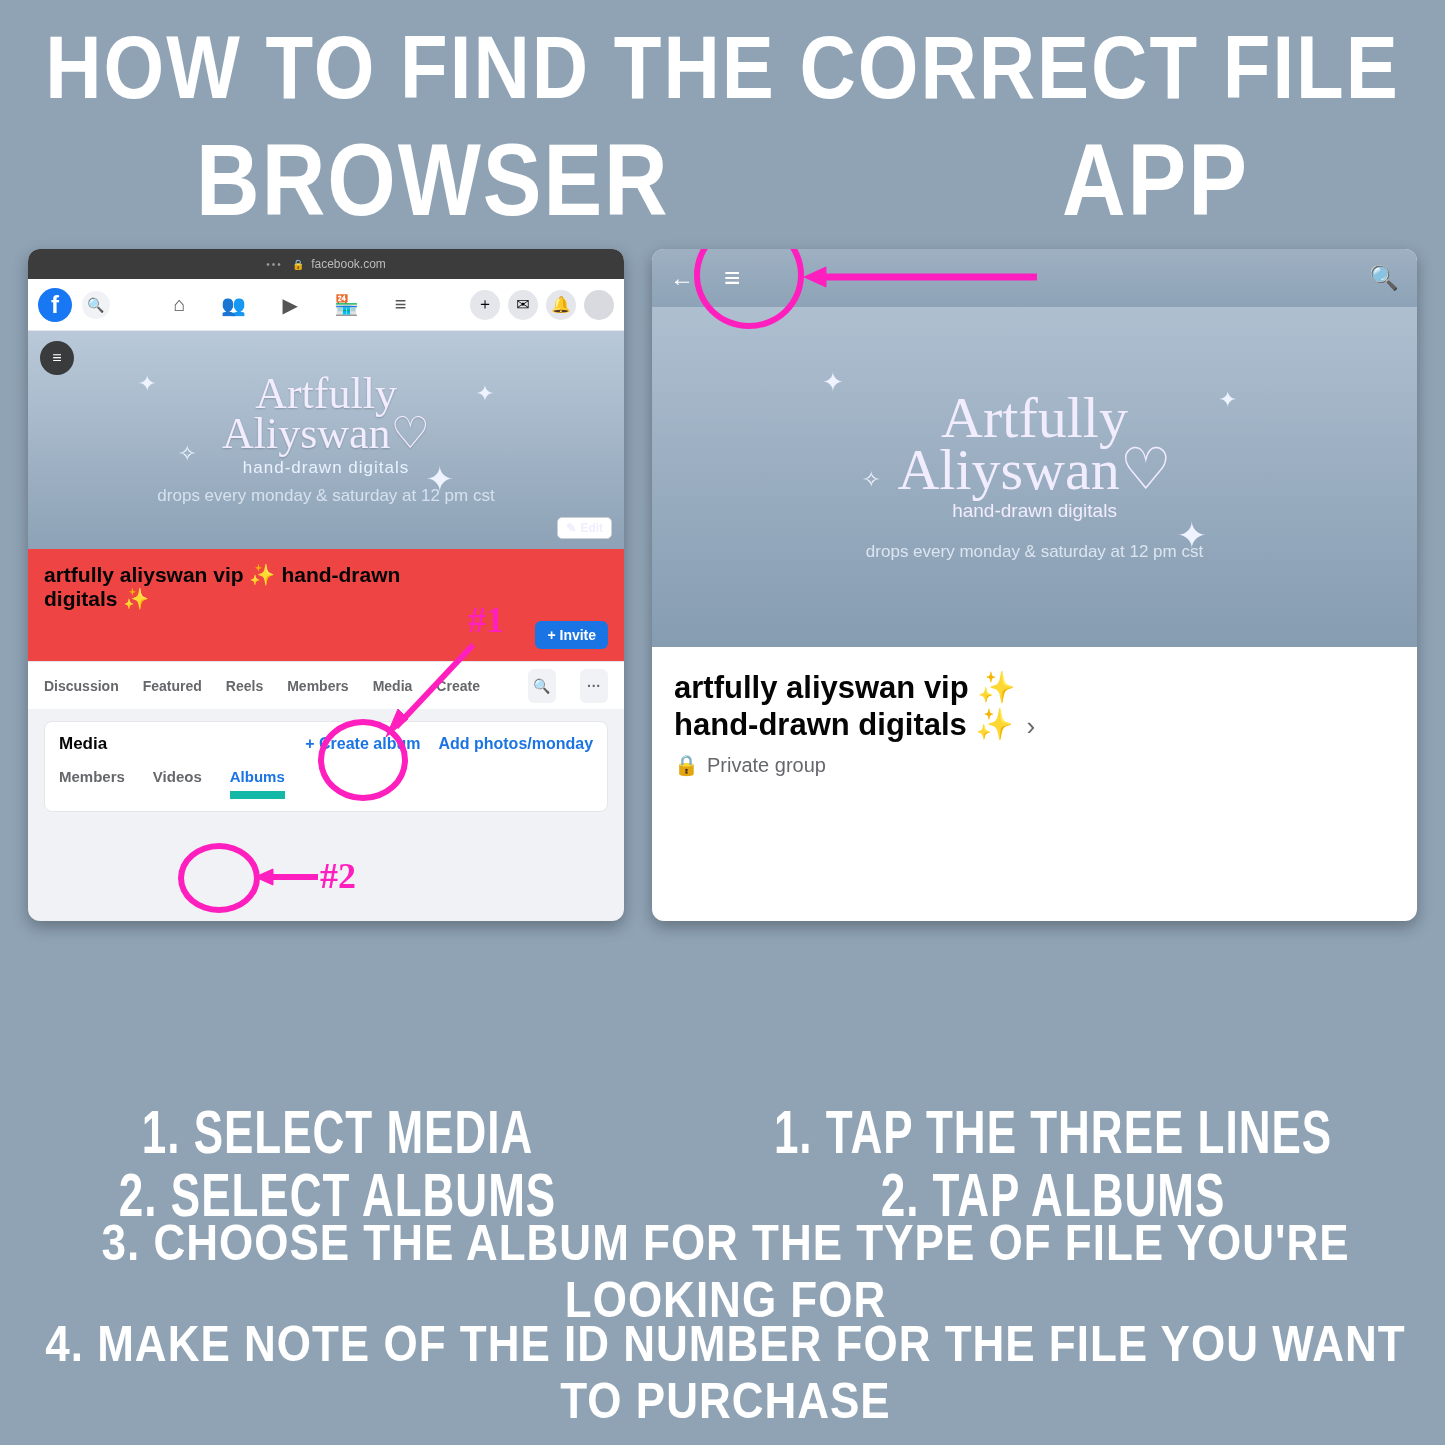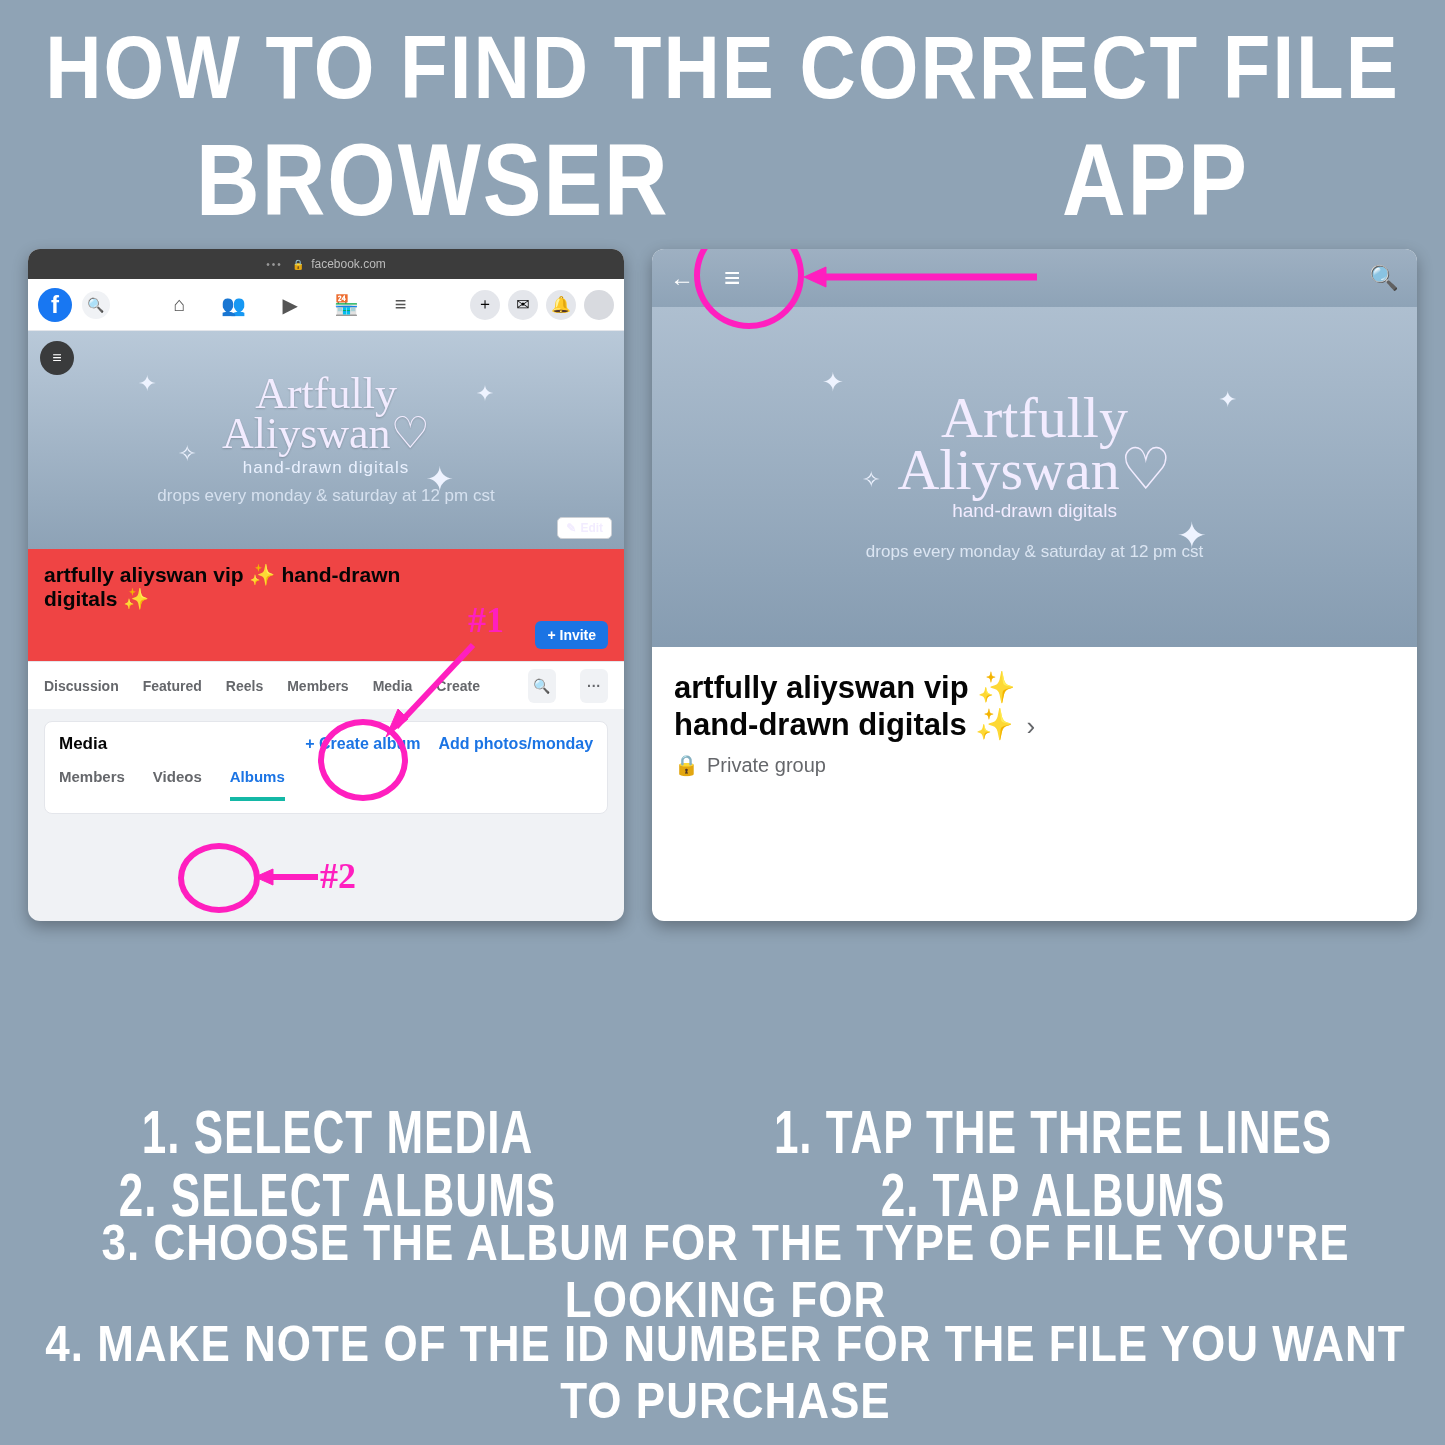--- a/index.html
+++ b/index.html
@@ -149,21 +149,21 @@
   }
   .tabs-row .sq { width: 34px; height: 34px; border-radius: 6px; background: #f0f2f5;
       display:flex; align-items:center; justify-content:center;}
   .media-card {
     margin: 12px 16px 0 16px; background: #fff; border: 1px solid #e4e6eb; border-radius: 8px; padding: 12px 14px;
   }
   .media-card-top { display: flex; align-items: center;}
   .media-card-title { font-size: 17px; font-weight: 700; color: #050505; flex:1;}
   .media-link { color: #1b74e4; font-size: 16px; font-weight: 600; margin-left: 18px;}
   .media-subtabs { display: flex; gap: 28px; margin-top: 14px; font-size: 15px; color: #65676b; font-weight: 600;}
-  .media-subtabs .active { color: #1b74e4; border-bottom: 4px solid #14b8a6; padding-bottom: 12px;}
+  .media-subtabs .active { color: #1b74e4; border-bottom: 8px solid #14b8a6; padding-bottom: 6px;}
 
   
   .pink-circle {
     position: absolute; border: 6px solid #ff1fbf; border-radius: 50%;
     pointer-events: none;
   }
   .pink-text {
     position: absolute; color: #ff1fbf; font-weight: 800; font-size: 36px;
     font-family: "Comic Sans MS", cursive;
   }

